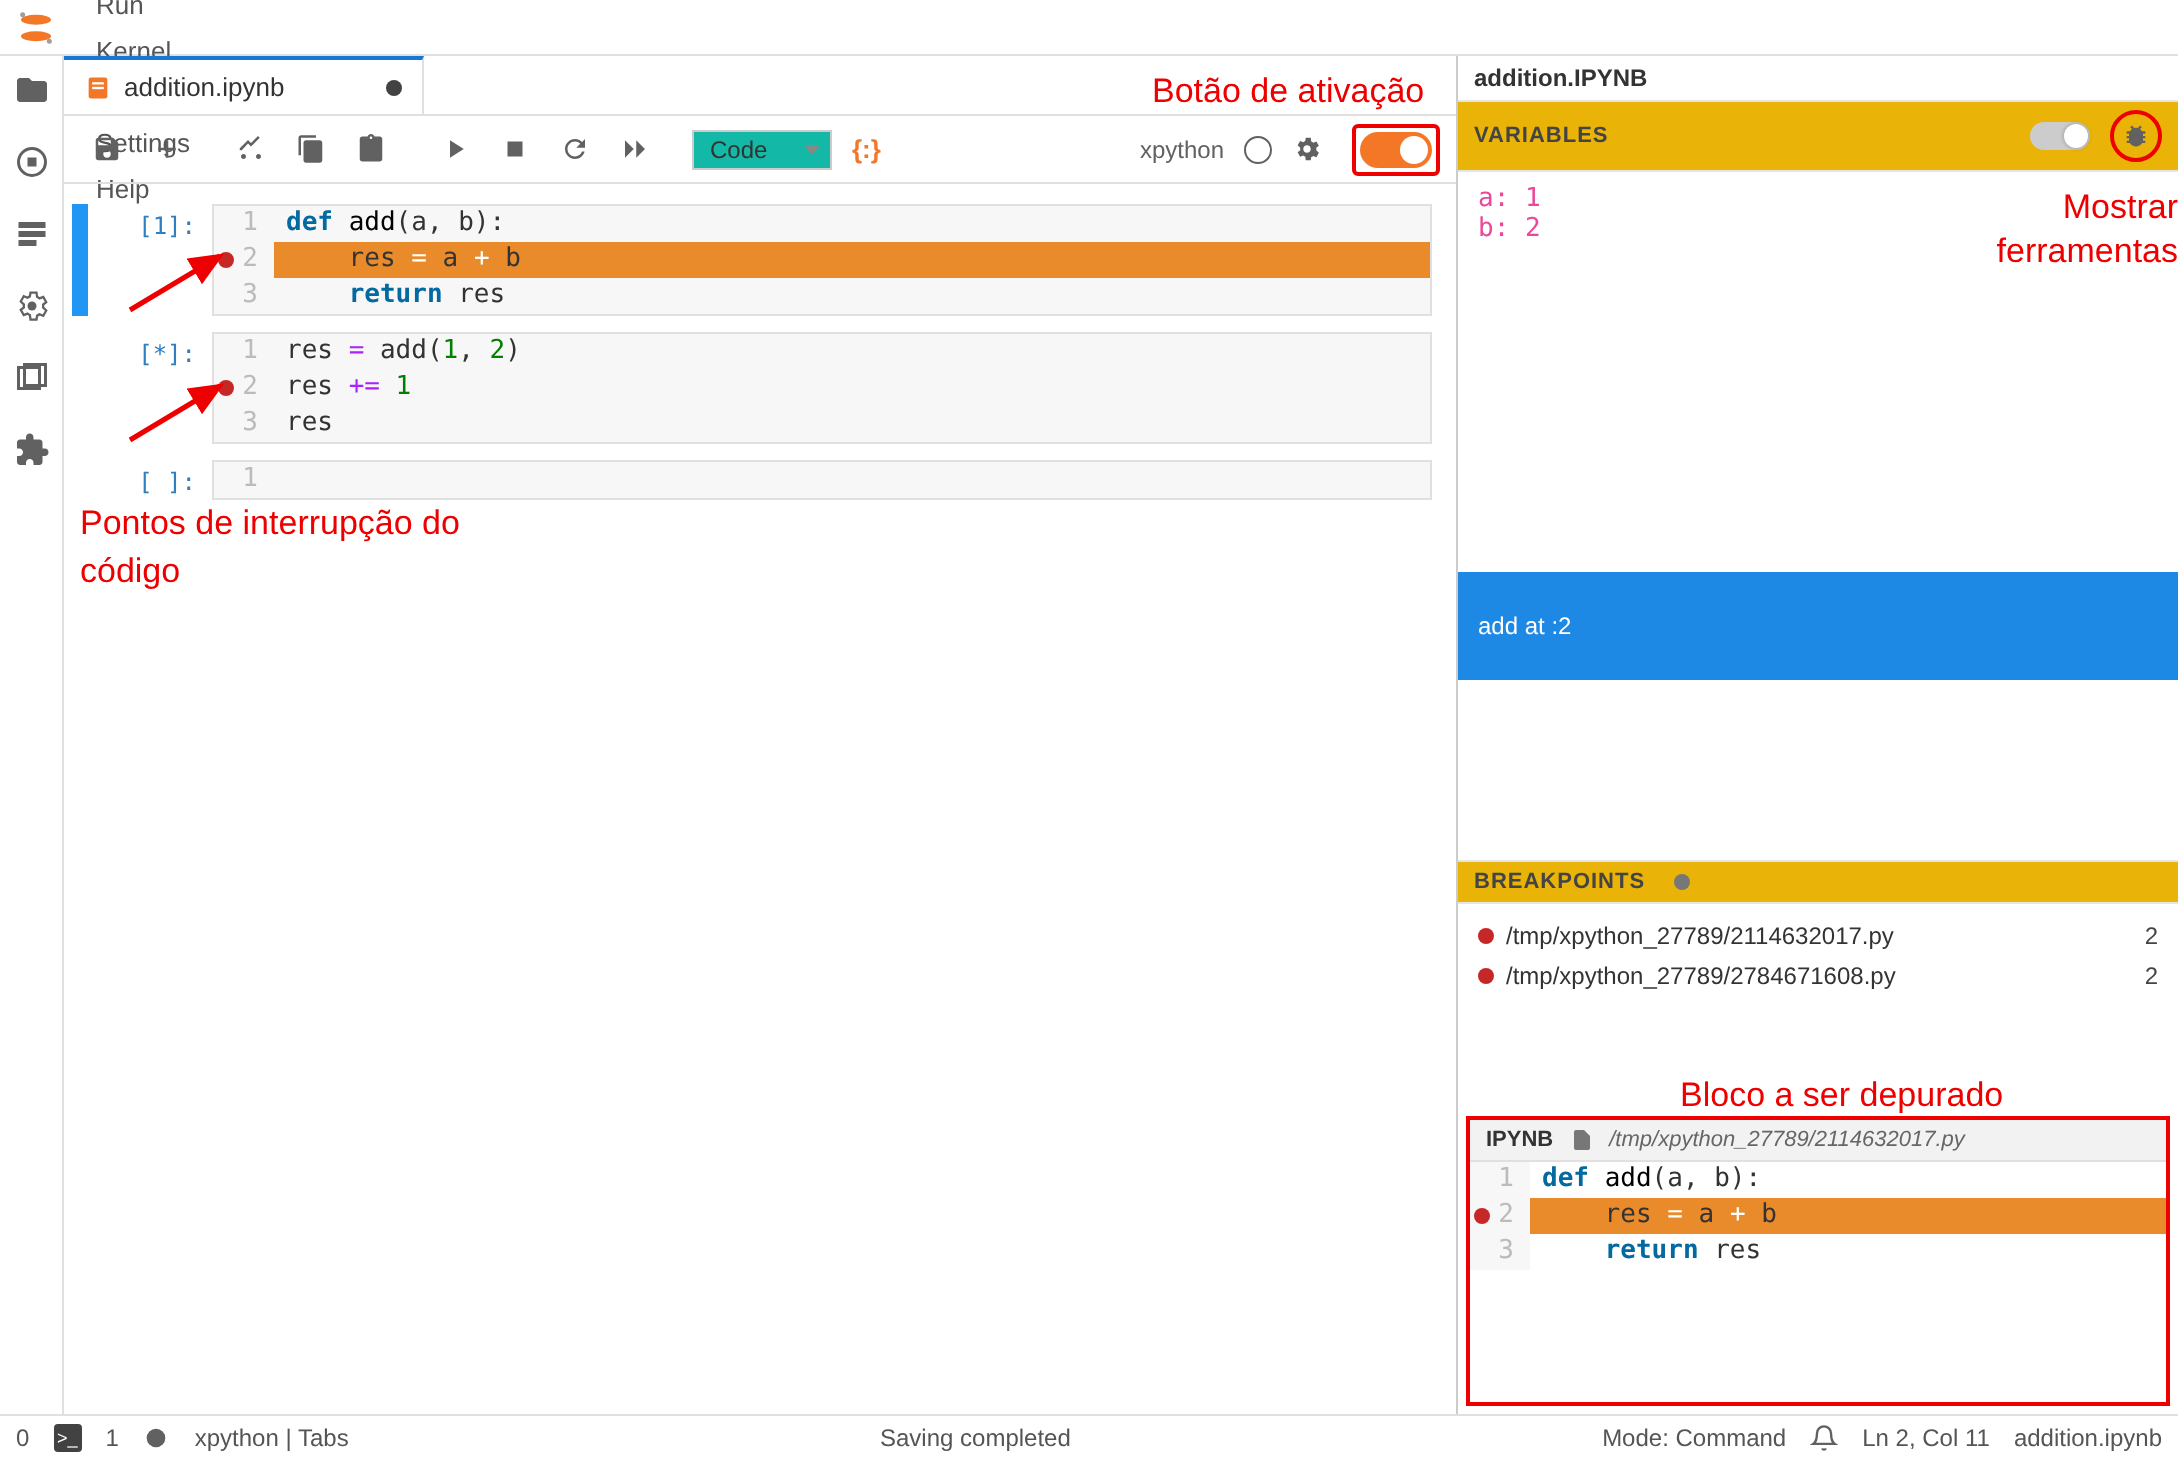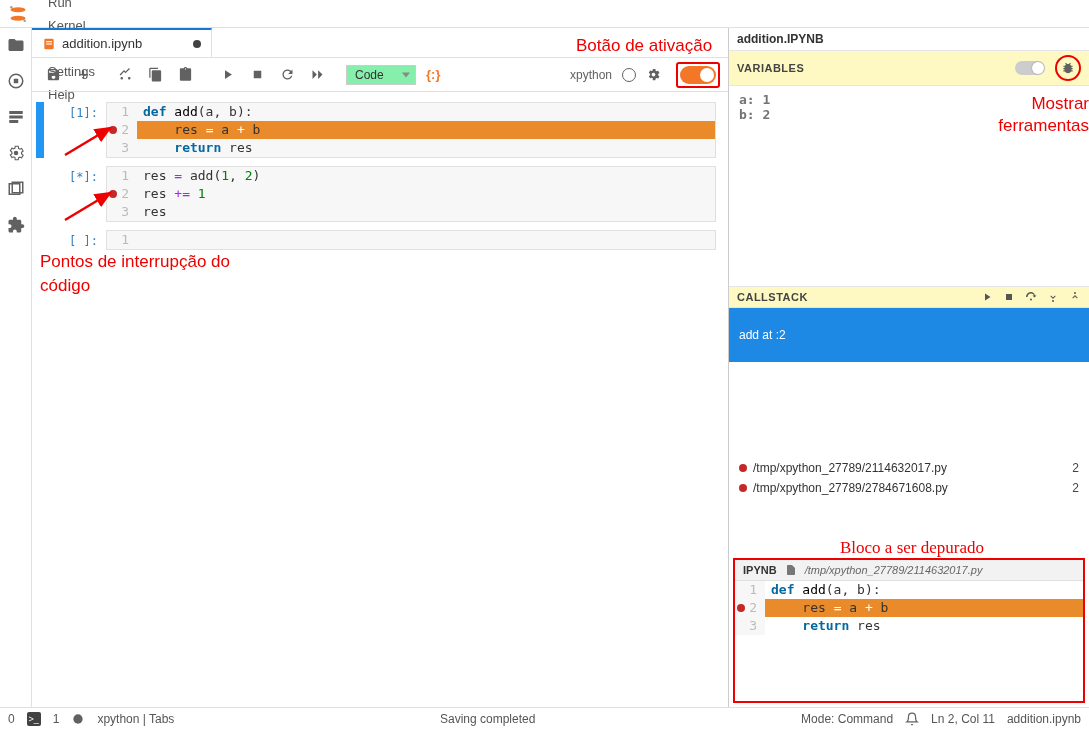--- a/index.html
+++ b/index.html
@@ -13,21 +13,21 @@
 .activity-icon { width: 18px; height: 18px; fill: #616161; cursor: pointer; }
 .center { flex: 1; display: flex; flex-direction: column; border-right: 1px solid #ccc; }
 .tab-row { display: flex; height: 30px; border-bottom: 1px solid #e0e0e0; align-items: stretch; }
 .tab { display: flex; align-items: center; padding: 0 10px; border-right: 1px solid #e0e0e0; background: #fff; gap: 6px; min-width: 180px; border-top: 2px solid #1976d2; }
 .tab-icon { width: 14px; height: 14px; }
 .dirty-dot { width: 8px; height: 8px; background: #424242; border-radius: 50%; margin-left: auto; }
 .toolbar { display: flex; align-items: center; height: 34px; padding: 0 8px; border-bottom: 1px solid #e0e0e0; gap: 4px; }
 .tbtn { width: 26px; height: 26px; display: flex; align-items: center; justify-content: center; cursor: pointer; color: #616161; border-radius: 2px; }
 .tbtn svg { width: 15px; height: 15px; fill: currentColor; }
 .tsep { width: 8px; }
-.celltype { border: 1px solid #ccc; font-size: 12px; padding: 2px 18px 2px 8px; background: #86efac; position: relative; min-width: 70px; }
+.celltype { border: 1px solid #ccc; font-size: 12px; padding: 2px 18px 2px 8px; background: #14b8a6; position: relative; min-width: 70px; }
 .celltype::after { content: ""; position: absolute; right: 5px; top: 50%; width: 0; height: 0; border-left: 4px solid transparent; border-right: 4px solid transparent; border-top: 5px solid #888; transform: translateY(-50%); }
 .curly { color: #f37726; font-weight: bold; margin-left: 6px; }
 .spacer { flex: 1; }
 .kernel-name { color: #616161; margin-right: 6px; font-size: 12px; }
 .kernel-dot { width: 14px; height: 14px; border: 1.5px solid #616161; border-radius: 50%; }
 .switch-box { border: 2px solid #ee0000; padding: 2px; border-radius: 3px; margin-left: 6px; }
 .switch { width: 36px; height: 18px; background: #f37726; border-radius: 10px; position: relative; cursor: pointer; }
 .switch-knob { width: 14px; height: 14px; background: #fff; border-radius: 50%; position: absolute; right: 2px; top: 2px; }
 .notebook { flex: 1; overflow: auto; padding: 10px 12px 10px 4px; position: relative; }
 .cell { display: flex; margin-bottom: 8px; }
@@ -44,25 +44,25 @@
 .nm { color: #000; }
 .op { color: #aa22ff; }
 .num { color: #008000; }
 .hl-line .kw, .hl-line .op { color: #fff; }
 .right { width: 360px; display: flex; flex-direction: column; background: #fff; }
 .r-title-row { display: flex; align-items: center; padding: 4px 8px; font-size: 12px; font-weight: bold; }
 .r-switch { width: 30px; height: 14px; background: #ccc; border-radius: 8px; margin-left: auto; position: relative; }
 .r-switch-knob { width: 12px; height: 12px; background: #fff; border-radius: 50%; position: absolute; right: 1px; top: 1px; box-shadow: 0 0 2px rgba(0,0,0,.3); }
 .bug-circle { border: 2px solid #ee0000; border-radius: 50%; width: 26px; height: 26px; display: flex; align-items: center; justify-content: center; margin-left: 6px; }
 .bug-circle svg { width: 14px; height: 14px; fill: #616161; }
-.section-hdr { background: #fef9c3; padding: 4px 8px; font-size: 11px; font-weight: bold; letter-spacing: .5px; color: #444; display: flex; align-items: center; gap: 8px; border-top: 1px solid #e5e5e5; border-bottom: 1px solid #e5e5e5; }
+.section-hdr { background: #eab308; padding: 4px 8px; font-size: 11px; font-weight: bold; letter-spacing: .5px; color: #444; display: flex; align-items: center; gap: 8px; border-top: 1px solid #e5e5e5; border-bottom: 1px solid #e5e5e5; }
 .section-hdr .controls { margin-left: auto; display: flex; gap: 10px; color: #555; }
 .section-hdr .controls svg { width: 12px; height: 12px; fill: #555; }
 .vars { padding: 6px 10px; font-family: monospace; font-size: 13px; flex-shrink: 0; }
-.var-line { color: #737373; font-weight: bold; }
+.var-line { color: #ec4899; }
 .callstack-body { font-size: 12px; }
 .cs-row { padding: 20px 10px; }
 .cs-row.sel { background: #1e88e5; color: #fff; }
 .bp-body { padding: 6px 10px; font-size: 12px; }
 .bp-row { display: flex; align-items: center; gap: 6px; padding: 3px 0; }
 .bp-dot { width: 8px; height: 8px; background: #c62828; border-radius: 50%; }
 .bp-ln { margin-left: auto; color: #444; }
 .source-box { border: 2px solid #ee0000; margin: 4px; }
 .source-hdr { display: flex; align-items: center; gap: 8px; padding: 4px 8px; background: #f2f2f2; font-size: 11px; font-weight: bold; border-bottom: 1px solid #e0e0e0; }
 .source-path { font-weight: normal; font-style: italic; color: #666; }
@@ -270,49 +270,32 @@
         </div>
       </div>
     </div>
     <div class="vars" id="vars">
         <div class="var-line">a: 1</div>
         <div class="var-line">b: 2</div>
       </div>
 
     <div class="flex-fill"></div>
 
-    <div class="section-hdr">
-      <span>CALLSTACK</span>
-      <div class="controls">
-        <svg viewBox="0 0 24 24">
-            <path d="M8 5v14l11-7z"></path>
-          </svg>
-        <svg viewBox="0 0 24 24">
-            <rect x="6" y="6" width="12" height="12"></rect>
-          </svg>
-        <svg viewBox="0 0 24 24">
-            <path d="M5 12c0-3.9 3.1-7 7-7 2.8 0 5.2 1.6 6.3 4H15l4 4 4-4h-2.9C19 4.9 15.9 2 12 2 6.5 2 2 6.5 2 12h3z"></path>
-            <circle cx="12" cy="17" r="2"></circle>
-          </svg>
-        <svg viewBox="0 0 24 24">
-            <path d="M12 3v10l4-4 1.4 1.4L12 16l-5.4-5.6L8 9l4 4V3z"></path>
-            <circle cx="12" cy="20" r="2"></circle>
-          </svg>
-        <svg viewBox="0 0 24 24">
-            <path d="M12 21V11l-4 4-1.4-1.4L12 8l5.4 5.6L16 15l-4-4v10z"></path>
-            <circle cx="12" cy="4" r="2"></circle>
-          </svg>
-      </div>
-    </div>
     <div class="callstack-body" id="callstack">
         <div class="cs-row sel">add at :2</div>
       </div>
 
     <div style="height:90px;"></div>
 
+    <div class="section-hdr">
+      <span>BREAKPOINTS</span>
+      <svg viewBox="0 0 24 24" width="12" height="12" style="margin-left:4px;fill:#777">
+          <circle cx="12" cy="12" r="8"></circle>
+        </svg>
+    </div>
     <div class="bp-body" id="bpbody">
         <div class="bp-row">
           <span class="bp-dot"></span>
           <span>/tmp/xpython_27789/2114632017.py</span>
           <span class="bp-ln">2</span>
         </div>
         <div class="bp-row">
           <span class="bp-dot"></span>
           <span>/tmp/xpython_27789/2784671608.py</span>
           <span class="bp-ln">2</span>
@@ -363,21 +346,21 @@
       <path d="M18 8a6 6 0 10-12 0c0 7-3 9-3 9h18s-3-2-3-9"></path>
       <path d="M13.7 21a2 2 0 01-3.4 0"></path>
     </svg>
   <span>Ln 2, Col 11</span>
   <span>addition.ipynb</span>
 </div>
 
 <div class="annotation" style="left:576px; top:36px;">Botão de ativação</div>
 <div class="annotation" style="left:945px; top:93px; text-align:right; line-height:1.3;">Mostrar ferramentas</div>
 <div class="annotation" style="left:40px; top:250px; width:230px; line-height:1.4;">Pontos de interrupção do código</div>
-<div class="annotation" style="left:840px; top:538px;font-family:Liberation Serif, serif;">Bloco a ser depurado</div>
+<div class="annotation" style="left:840px; top:538px;">Bloco a ser depurado</div>
 
 <svg class="arrow" style="left:60px; top:120px;" width="60" height="40">
     <defs>
       <marker id="ah1" markerWidth="8" markerHeight="8" refX="6" refY="3" orient="auto">
         <path d="M0,0 L7,3 L0,6 z" fill="#ee0000"></path>
       </marker>
     </defs>
     <line x1="5" y1="35" x2="50" y2="8" stroke="#ee0000" stroke-width="2.5" marker-end="url(#ah1)"></line>
   </svg>
 <svg class="arrow" style="left:60px; top:185px;" width="60" height="40">

